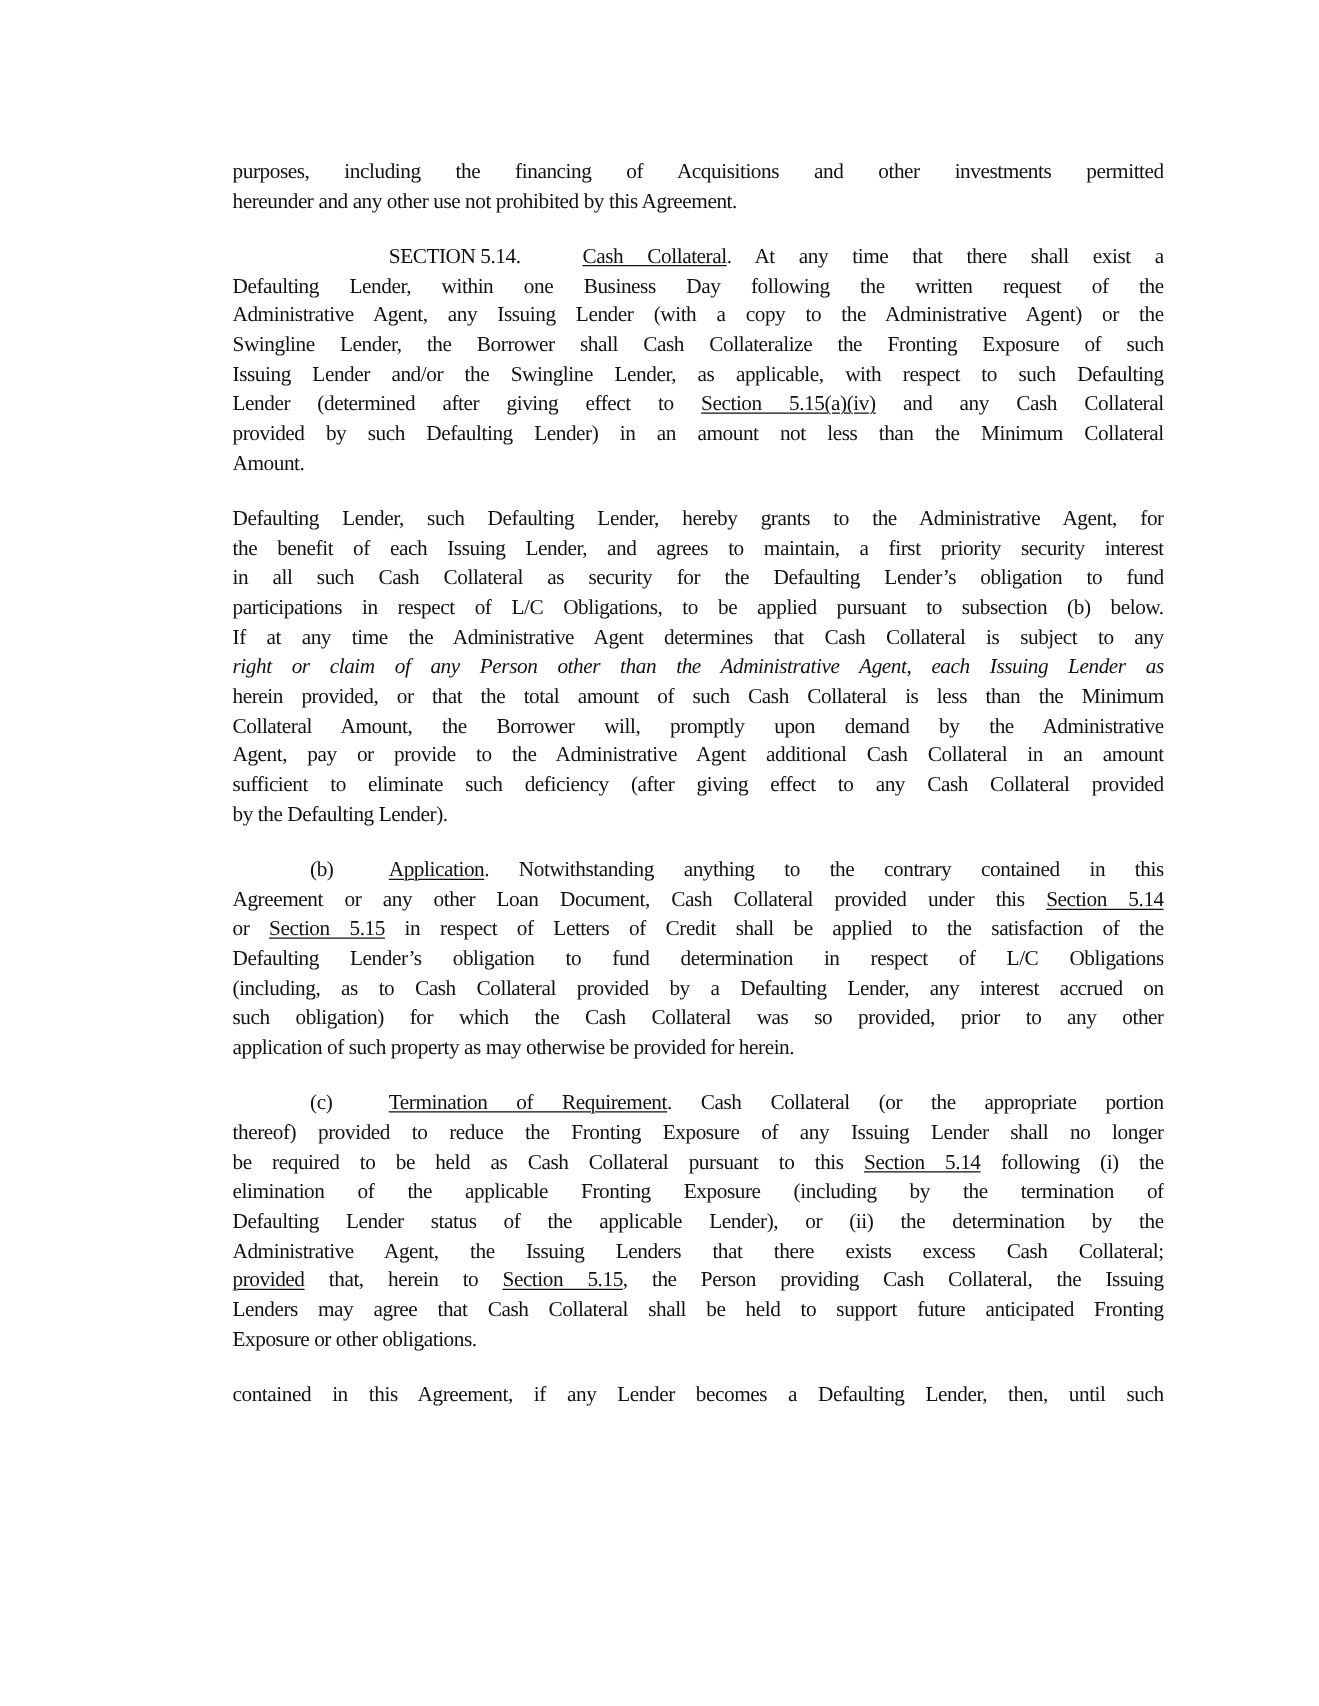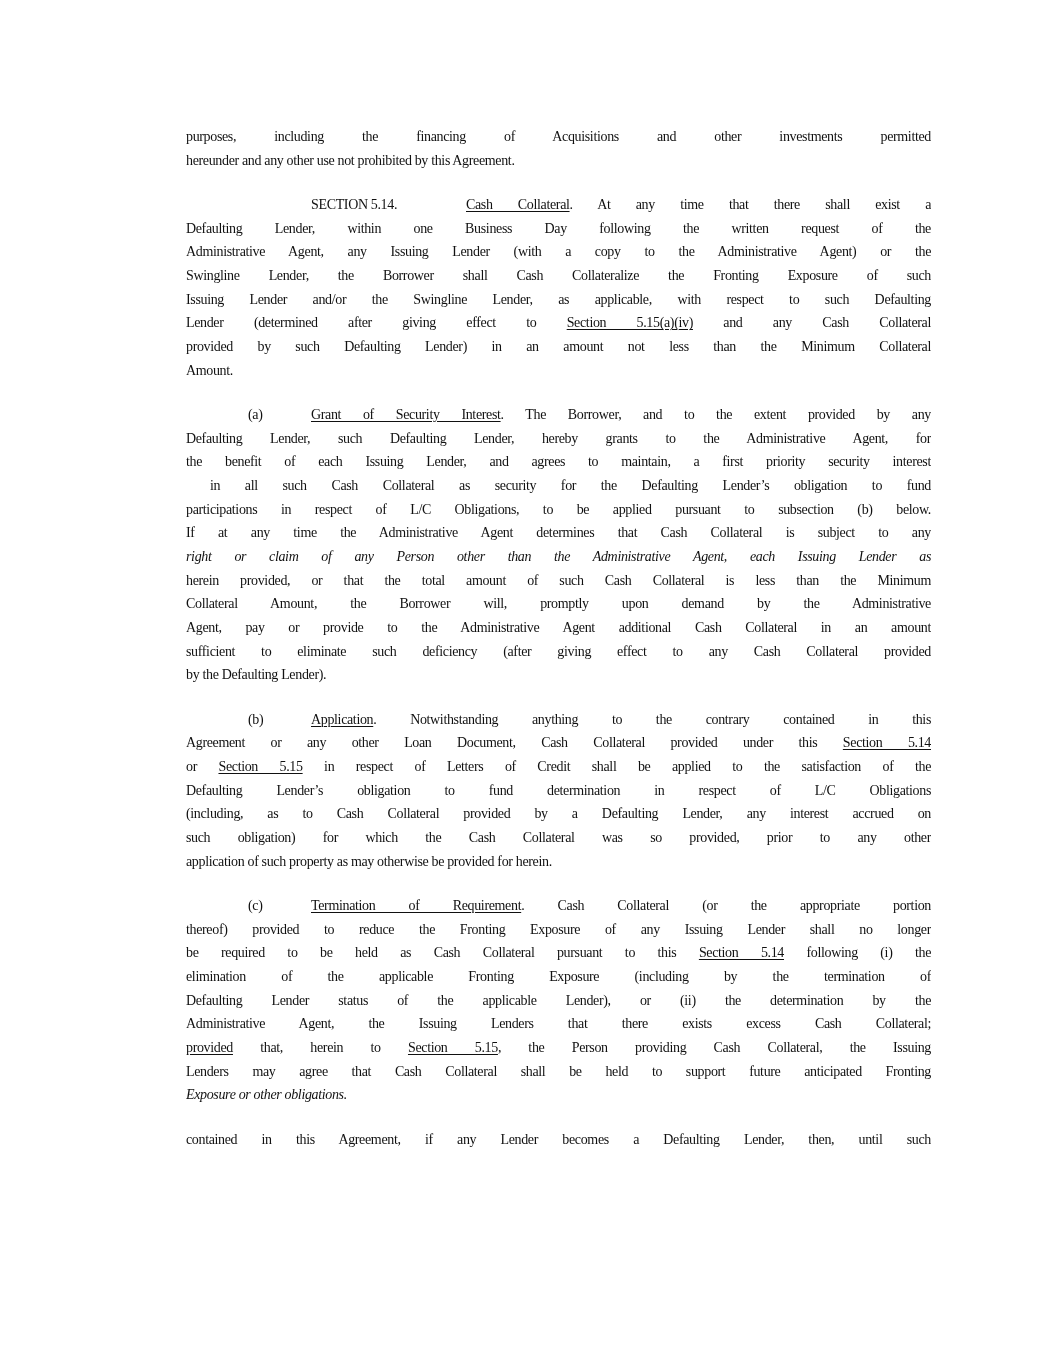--- a/index.html
+++ b/index.html
@@ -1,20 +1,20 @@
 <!DOCTYPE html>
 <html><head>
 <meta charset="utf-8">
 <style>
   html, body { margin: 0; padding: 0; background: #ffffff; }
   body { width: 1055px; height: 1365px; position: relative; overflow: hidden; }
   .page {
     position: absolute; left: 186px; top: 125px; width: 745px;
     font-family: "Liberation Serif", "DejaVu Serif", serif;
-    font-size: 14px; color: #111111; letter-spacing: -0.35px;
+    font-size: 17px; color: #111111; letter-spacing: -0.35px;
   }
   .para { margin: 0 0 20.5px 0; }
   .line {
     display: block; height: 23.7px; line-height: 23.7px;
     text-align: justify; text-align-last: justify; white-space: nowrap;
   }
   .line.last { text-align-last: left; }
   .u { text-decoration: underline; text-underline-offset: 2px; text-decoration-thickness: 1px; }
   .heading-indent { padding-left: 125px; }
   .sub-indent { padding-left: 62px; }
@@ -36,24 +36,23 @@
     <span class="line" style="white-space: normal; overflow: hidden;">Defaulting Lender, within one Business Day following the written request of the</span>
     <span class="line" style="white-space: normal; overflow: hidden;">Administrative Agent, any Issuing Lender (with a copy to the Administrative Agent) or the</span>
     <span class="line" style="white-space: normal; overflow: hidden;">Swingline Lender, the Borrower shall Cash Collateralize the Fronting Exposure of such</span>
     <span class="line" style="white-space: normal; overflow: hidden;">Issuing Lender and/or the Swingline Lender, as applicable, with respect to such Defaulting</span>
     <span class="line" style="white-space: normal; overflow: hidden;"><span>Lender (determined after giving effect to </span><span class="u">Section 5.15(a)(iv)</span><span> and any Cash Collateral</span></span>
     <span class="line" style="white-space: normal; overflow: hidden;">provided by such Defaulting Lender) in an amount not less than the Minimum Collateral</span>
     <span class="line last" style="white-space: normal; overflow: hidden;">Amount.</span>
   </div>
 
   <div class="para">
-    <span class="line sub-indent" style="white-space: normal; overflow: hidden;"><span class="sub-label">(a)</span><span class="u">Grant of Security Interest</span><span>.  The Borrower, and to the extent provided by any</span></span>
     <span class="line" style="white-space: normal; overflow: hidden;">Defaulting Lender, such Defaulting Lender, hereby grants to the Administrative Agent, for</span>
     <span class="line" style="white-space: normal; overflow: hidden;">the benefit of each Issuing Lender, and agrees to maintain, a first priority security interest</span>
-    <span class="line" style="white-space: normal; overflow: hidden; margin-left: 24px;">in all such Cash Collateral as security for the Defaulting Lender’s obligation to fund</span>
+    <span class="line" style="white-space: normal; overflow: hidden;">in all such Cash Collateral as security for the Defaulting Lender’s obligation to fund</span>
     <span class="line" style="white-space: normal; overflow: hidden;">participations in respect of L/C Obligations, to be applied pursuant to subsection (b) below.</span>
     <span class="line" style="white-space: normal; overflow: hidden;">If at any time the Administrative Agent determines that Cash Collateral is subject to any</span>
     <span class="line" style="white-space: normal; overflow: hidden; font-style: italic;">right or claim of any Person other than the Administrative Agent, each Issuing Lender as</span>
     <span class="line" style="white-space: normal; overflow: hidden;">herein provided, or that the total amount of such Cash Collateral is less than the Minimum</span>
     <span class="line" style="white-space: normal; overflow: hidden;">Collateral Amount, the Borrower will, promptly upon demand by the Administrative</span>
     <span class="line" style="white-space: normal; overflow: hidden;">Agent, pay or provide to the Administrative Agent additional Cash Collateral in an amount</span>
     <span class="line" style="white-space: normal; overflow: hidden;">sufficient to eliminate such deficiency (after giving effect to any Cash Collateral provided</span>
     <span class="line last" style="white-space: normal; overflow: hidden;">by the Defaulting Lender).</span>
   </div>
 
@@ -69,21 +68,21 @@
 
   <div class="para">
     <span class="line sub-indent" style="white-space: normal; overflow: hidden;"><span class="sub-label">(c)</span><span class="u">Termination of Requirement</span><span>.  Cash Collateral (or the appropriate portion</span></span>
     <span class="line" style="white-space: normal; overflow: hidden;">thereof) provided to reduce the Fronting Exposure of any Issuing Lender shall no longer</span>
     <span class="line" style="white-space: normal; overflow: hidden;"><span>be required to be held as Cash Collateral pursuant to this </span><span class="u">Section 5.14</span><span> following (i) the</span></span>
     <span class="line" style="white-space: normal; overflow: hidden;">elimination of the applicable Fronting Exposure (including by the termination of</span>
     <span class="line" style="white-space: normal; overflow: hidden;">Defaulting Lender status of the applicable Lender), or (ii) the determination by the</span>
     <span class="line" style="white-space: normal; overflow: hidden;">Administrative Agent, the Issuing Lenders that there exists excess Cash Collateral;</span>
     <span class="line" style="white-space: normal; overflow: hidden;"><span class="u">provided</span><span> that, herein to </span><span class="u">Section 5.15</span><span>, the Person providing Cash Collateral, the Issuing</span></span>
     <span class="line" style="white-space: normal; overflow: hidden;">Lenders may agree that Cash Collateral shall be held to support future anticipated Fronting</span>
-    <span class="line last" style="white-space: normal; overflow: hidden; font-style: italic;">Exposure or other obligations.</span>
+    <span class="line last" style="white-space: normal; overflow: hidden;">Exposure or other obligations.</span>
   </div>
 
 
   <div class="para">
     <span class="line" style="white-space: normal; overflow: hidden;">contained in this Agreement, if any Lender becomes a Defaulting Lender, then, until such</span>
   </div>
 
 </div>
 
 </body></html>

